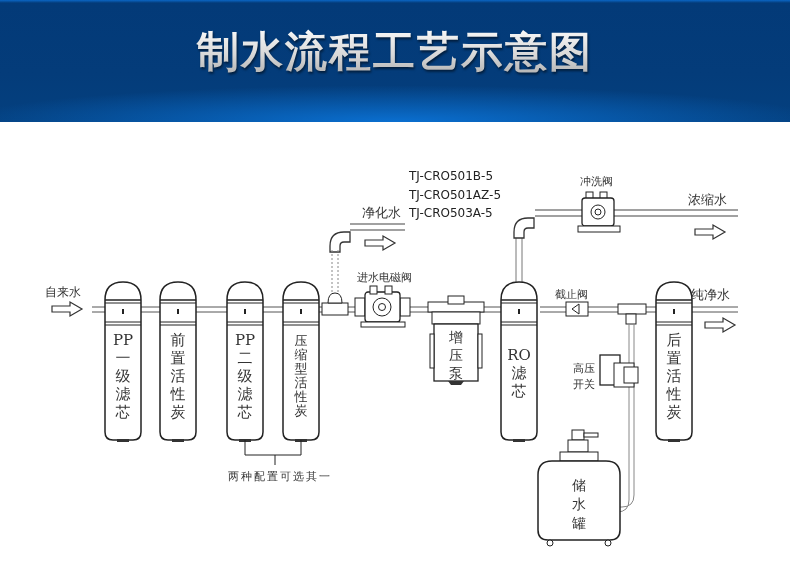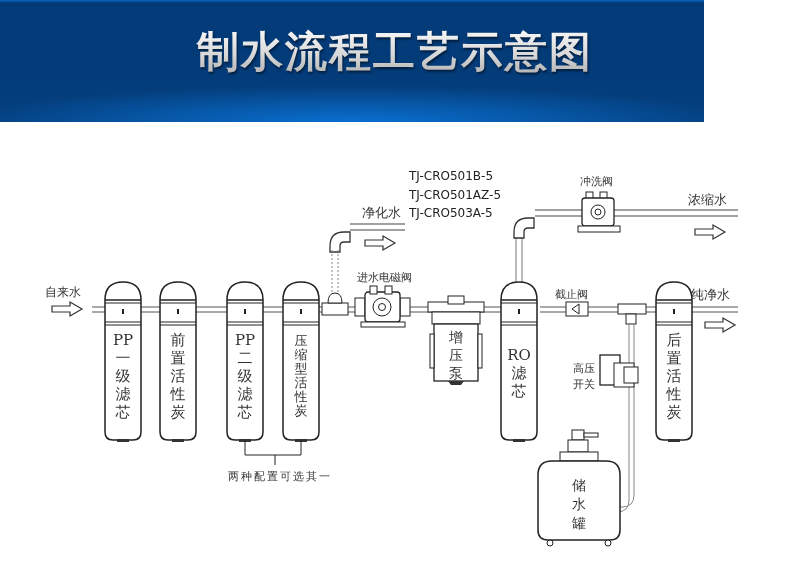--- a/index.html
+++ b/index.html
@@ -1,17 +1,17 @@
 <!DOCTYPE html>
 <html><head>
 <meta charset="utf-8">
 <style>
   html,body{margin:0;padding:0;}
   body{width:790px;height:588px;background:#fff;position:relative;overflow:hidden;font-family:"DejaVu Serif",serif;}
-  .header{position:absolute;left:0;top:0;width:704px;height:122px;
+  .header{position:absolute;left:0;top:0;width:790px;height:122px;
     background:radial-gradient(ellipse 55% 30% at 50% 100%, #0a6fd0 0%, rgba(10,111,208,0) 100%),
                linear-gradient(180deg,#0b66c4 0px,#033a78 3px,#043c7a 60%,#04407f 100%);}
   .header-title{position:absolute;left:0;top:24px;width:790px;text-align:center;
     font-family:"DejaVu Sans",sans-serif;font-weight:bold;font-size:42px;letter-spacing:2px;
     color:#e8e8e8;
     background:linear-gradient(180deg,#ffffff 0%,#d8d8d8 55%,#a9a9a9 100%);
     -webkit-background-clip:text;background-clip:text;-webkit-text-fill-color:transparent;
     filter:drop-shadow(1px 2px 1px rgba(0,0,0,0.5));}
   svg{position:absolute;left:0;top:0;}
   .lbl{font-family:"DejaVu Serif",serif;fill:#333;}

